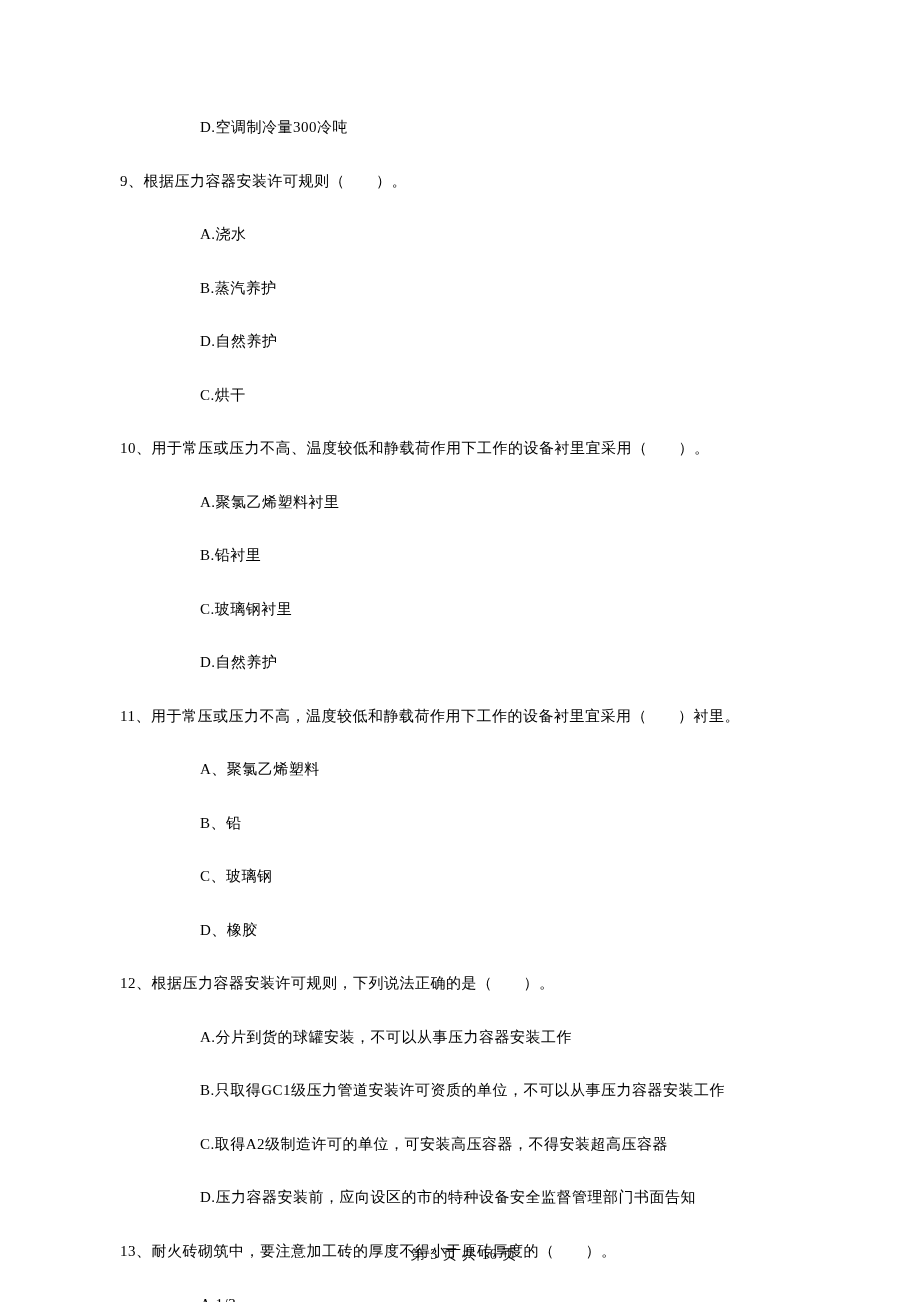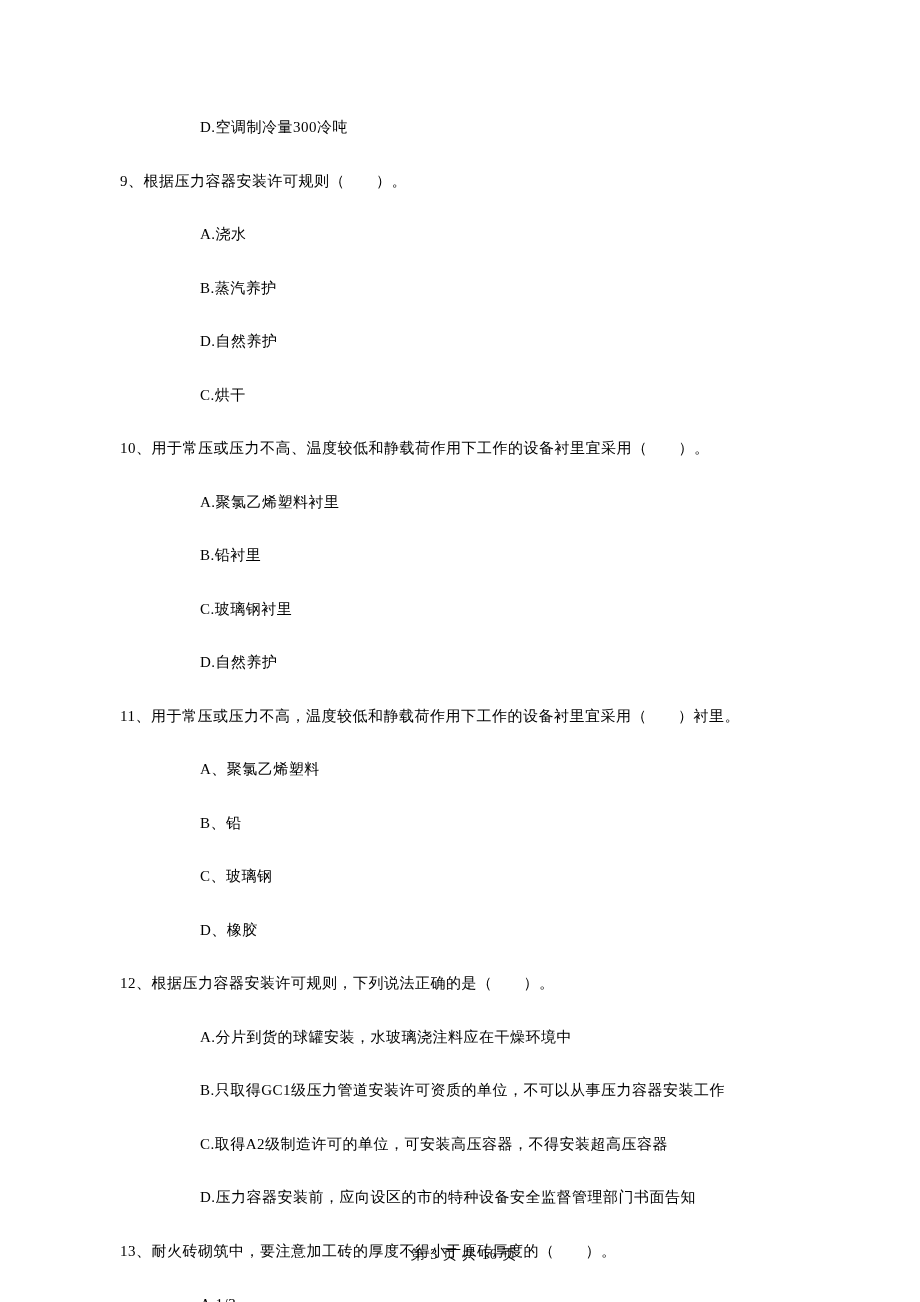--- a/index.html
+++ b/index.html
@@ -74,21 +74,21 @@
     <span class="question-num">11、</span><span class="question-text">用于常压或压力不高，温度较低和静载荷作用下工作的设备衬里宜采用（　　）衬里。</span>
   </div>
   <div class="option-item">A、聚氯乙烯塑料</div>
   <div class="option-item">B、铅</div>
   <div class="option-item">C、玻璃钢</div>
   <div class="option-item">D、橡胶</div>
 
   <div class="question">
     <span class="question-num">12、</span><span class="question-text">根据压力容器安装许可规则，下列说法正确的是（　　）。</span>
   </div>
-  <div class="option-item">A.分片到货的球罐安装，水玻璃浇注料应在干燥环境中</div>
+  <div class="option-item">A.分片到货的球罐安装，不可以从事压力容器安装工作</div>
   <div class="option-item">B.只取得GC1级压力管道安装许可资质的单位，不可以从事压力容器安装工作</div>
   <div class="option-item">C.取得A2级制造许可的单位，可安装高压容器，不得安装超高压容器</div>
   <div class="option-item">D.压力容器安装前，应向设区的市的特种设备安全监督管理部门书面告知</div>
 
   <div class="question">
     <span class="question-num">13、</span><span class="question-text">耐火砖砌筑中，要注意加工砖的厚度不得小于原砖厚度的（　　）。</span>
   </div>
   <div class="option-item">A.1/3</div>
 
 </div>

